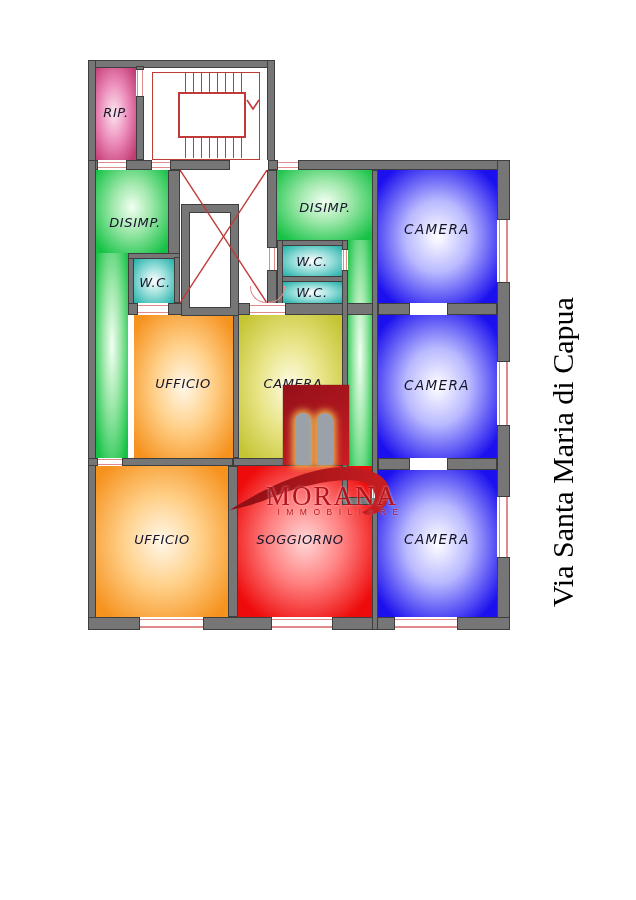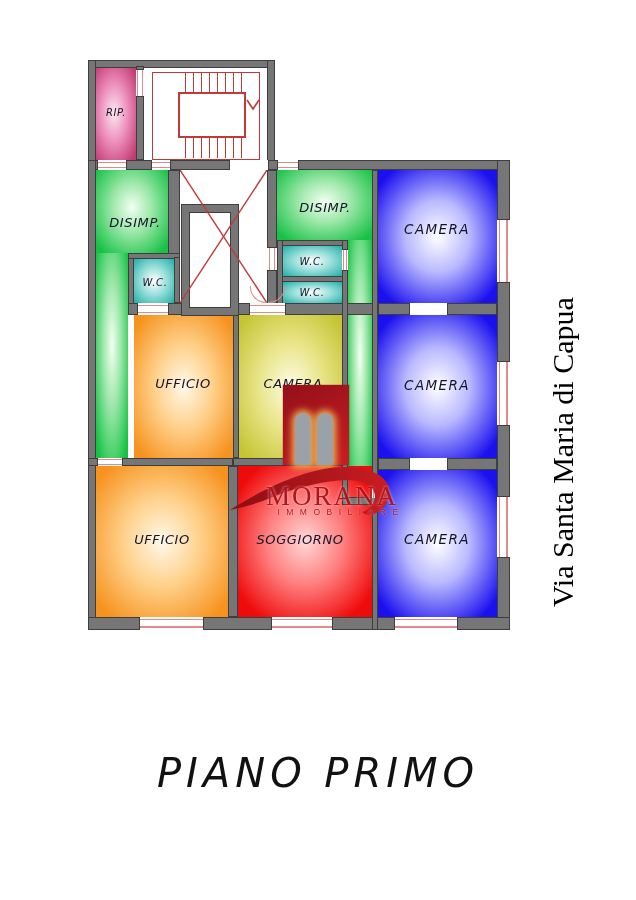--- a/index.html
+++ b/index.html
@@ -27,21 +27,21 @@
   .treads{position:absolute;z-index:3;background:repeating-linear-gradient(90deg,transparent 0 7px,var(--c-plan_line_red,#c13a3a) 7px 8px);}
   .innerRect{position:absolute;border:7px solid var(--c-wall,#767676);background:#fff;box-sizing:border-box;
              box-shadow:inset 0 0 0 1px #3e3e3e,0 0 0 1px #3e3e3e;z-index:2;}
   .arc{position:absolute;border-left:1px solid var(--c-door_line_red,#e08a8a);border-bottom:1px solid var(--c-door_line_red,#e08a8a);z-index:3;}
   svg.detail{position:absolute;z-index:3;}
   svg.detail line{stroke:var(--c-plan_line_red,#c13a3a);stroke-width:1.4;}
   svg.detail polyline{stroke:var(--c-plan_line_red,#c13a3a);stroke-width:1.6;fill:none;}
   
   .lbl{position:absolute;transform:translate(-50%,-50%);z-index:4;white-space:nowrap;
        font:italic 13px "DejaVu Sans",sans-serif;letter-spacing:.6px;color:var(--c-label_text,#14142a);}
-  .lbl.sm{font-size:10px;}
+  .lbl.sm{font-size:13px;}
   .lbl.cam{letter-spacing:1.4px;font-size:13.5px;}
   
   .wm{position:absolute;z-index:6;}
   .logoRect{left:283px;top:385px;width:66px;height:80px;background:linear-gradient(150deg,#93101a,#cb1c22);box-shadow:0 0 1px #6d0b10;}
   .archGlow{width:16px;height:52px;background:#9ba1a9;border-radius:8px 8px 0 0;box-shadow:0 0 7px 3px rgba(238,186,82,.95);}
   .brand{left:238px;top:481px;width:164px;text-align:center;font:27px "Liberation Serif",serif;
          color:var(--c-brand_red,#b5131b);letter-spacing:2px;text-shadow:0 0 3px rgba(255,255,255,.65);margin-left:12px;}
   .brandSub{left:256px;top:507px;width:170px;text-align:center;font:8.5px "Liberation Sans",sans-serif;
             color:var(--c-brand_red,#b5131b);letter-spacing:6.5px;text-shadow:0 0 2px rgba(255,255,255,.6);}
   
@@ -182,15 +182,14 @@
         <stop offset="0" stop-color="#8d0e14"></stop>
           <stop offset="1" stop-color="#c81d22"></stop>
       </linearGradient>
     </defs>
     <path d="M2,58 C40,34 90,10 130,16 C156,20 168,34 158,52 C152,62 140,66 134,60 C146,56 152,44 142,34 C130,22 80,30 42,46 C28,52 12,56 2,58 Z" fill="url(#swg)"></path>
   </svg>
   <div class="wm brand">MORANA</div>
   <div class="wm brandSub">IMMOBILIARE</div>
 
   <div class="cap street-right">Via Santa Maria di Capua</div>
-  <div class="cap floor-title">PIANO PRIMO</div>
 
 </div>
 
 </body></html>

